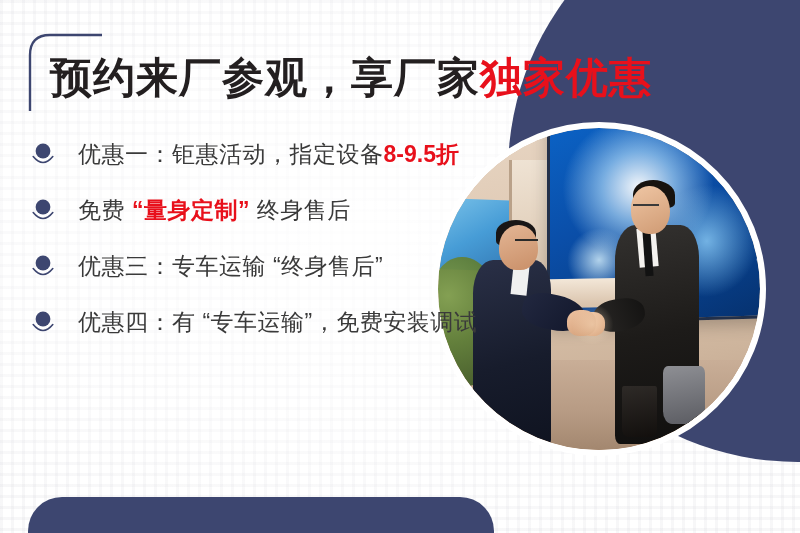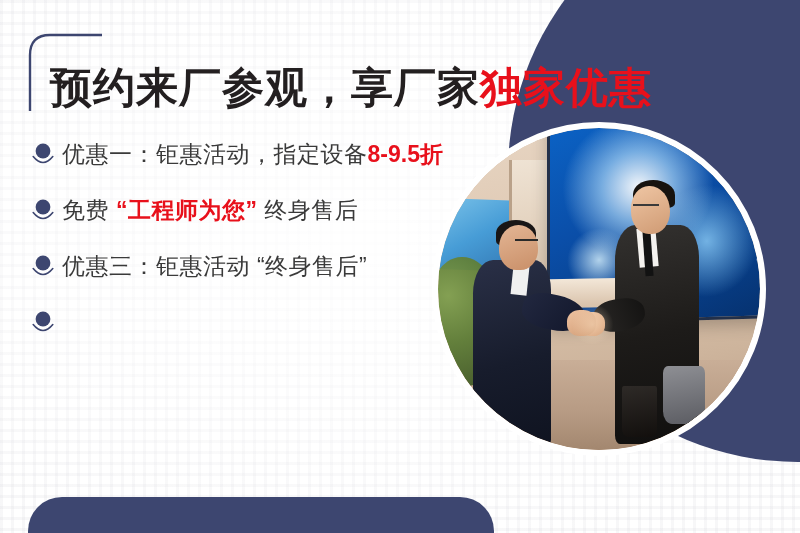--- a/index.html
+++ b/index.html
@@ -74,21 +74,21 @@
     left: 28px;
     top: 33px;
     width: 74px;
     height: 78px;
   }
 
   
   .title {
     position: absolute;
     left: 50px;
-    top: 64px;
+    top: 54px;
     font-size: 42px;
     font-weight: bold;
     letter-spacing: 1px;
     line-height: 1.12;
     color: #231f20;
     white-space: nowrap;
   }
   .title .accent {
     color: #e8101b;
   }
@@ -116,20 +116,21 @@
   .bullet-texts {
     flex: 1 1 auto;
     padding-top: 1px;
   }
   .bullet-line {
     font-size: 23px;
     line-height: 1.38;
     color: #3a3a3a;
     letter-spacing: 0.5px;
     white-space: nowrap;
+    margin-left: 16px;
   }
   .bullet-line + .bullet-line {
     margin-top: 16px;
   }
   .bullet-line .hl {
     color: #e8101b;
     font-weight: bold;
   }
   .bullet-line .hl-num {
     color: #e8101b;
@@ -491,45 +492,50 @@
 
     <div class="bullet-row">
       <span class="bullet-marker">
         <svg viewBox="0 0 26 34" width="26" height="34" fill="none">
           <circle cx="13" cy="13" r="7.4" fill="#3d4670"></circle>
           <path d="M3.2 18.5 Q13 30.5 22.8 18.5" stroke="#3d4670" stroke-width="1.6" fill="none" stroke-linecap="round"></path>
         </svg>
       </span>
       <div class="bullet-texts">
         <div class="bullet-line">
-          <span>免费 </span><span class="hl">“工程师为您”</span><span> 终身售后</span>
+          <span>免费 </span><span class="hl">“量身定制”</span><span> 终身售后</span>
         </div>
       </div>
     </div>
 
     <div class="bullet-row">
       <span class="bullet-marker">
         <svg viewBox="0 0 26 34" width="26" height="34" fill="none">
           <circle cx="13" cy="13" r="7.4" fill="#3d4670"></circle>
           <path d="M3.2 18.5 Q13 30.5 22.8 18.5" stroke="#3d4670" stroke-width="1.6" fill="none" stroke-linecap="round"></path>
         </svg>
       </span>
       <div class="bullet-texts">
         <div class="bullet-line">
-          <span>优惠三：钜惠活动 “终身售后”</span>
+          <span>优惠三：专车运输 “终身售后”</span>
         </div>
       </div>
     </div>
 
     <div class="bullet-row">
       <span class="bullet-marker">
         <svg viewBox="0 0 26 34" width="26" height="34" fill="none">
           <circle cx="13" cy="13" r="7.4" fill="#3d4670"></circle>
           <path d="M3.2 18.5 Q13 30.5 22.8 18.5" stroke="#3d4670" stroke-width="1.6" fill="none" stroke-linecap="round"></path>
         </svg>
       </span>
+      <div class="bullet-texts">
+        <div class="bullet-line">
+          <span>优惠四：有 “专车运输”，免费安装调试</span>
+        </div>
+      </div>
     </div>
 
   </div>
 
   <div class="bottom-bar"></div>
 
 </div>
 
 </body></html>

